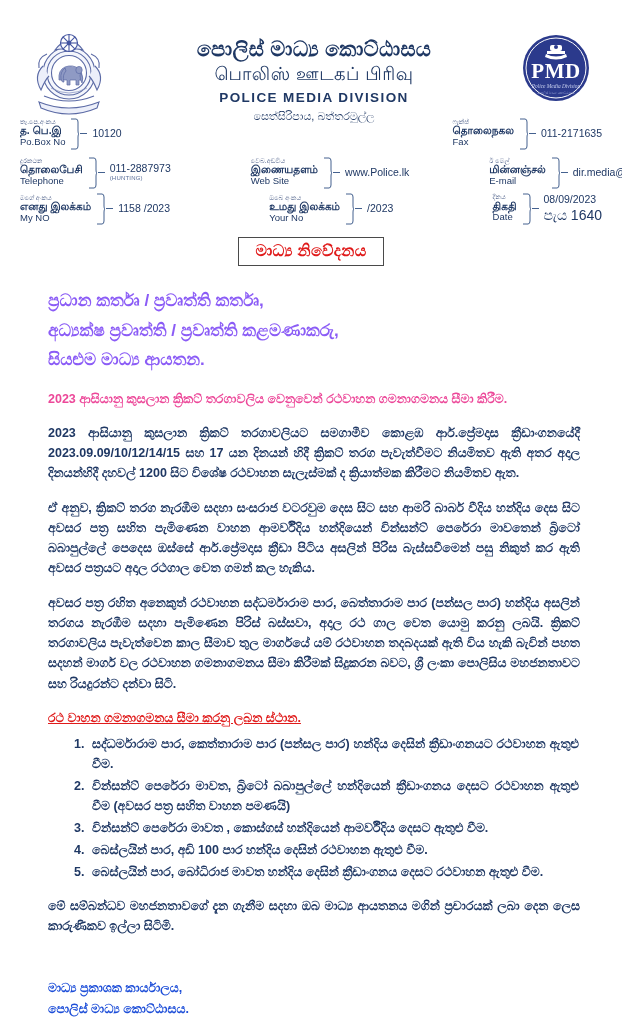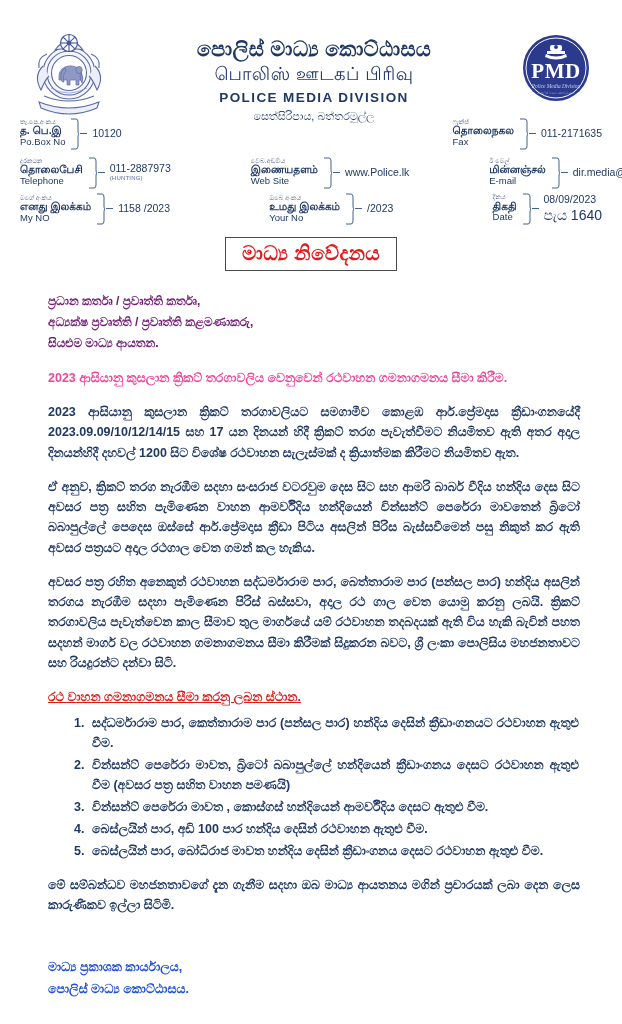--- a/index.html
+++ b/index.html
@@ -68,30 +68,30 @@
 
   
   .ref-block { padding: 2px 20px 0 20px; }
   .ref-row { display: flex; align-items: flex-end; }
 
   
   .release-box-wrap { display:flex; justify-content:center; margin-top: 14px; }
   .release-box {
     border: 1.6px solid #4a4a4a;
     padding: 4px 16px 5px 16px;
-    font-size: 20px;
+    font-size: 16px;
     font-weight: bold;
     color: #e01b1b;
     letter-spacing: 0.4px;
     text-align: right;
   }
 
   
   .body-wrap { padding: 20px 42px 0 48px; }
-  .addressee { font-size: 12px; font-weight: bold; line-height: 1.72; color: #701a75; }
+  .addressee { font-size: 17px; font-weight: bold; line-height: 1.72; color: #8b5cf6; }
   .redline {
     font-size: 12.5px; font-weight: bold; color: #ec4899;
     margin-top: 16px; line-height: 1.5;
   }
   p.para {
     font-size: 12.5px; line-height: 1.62; color: #1f3864;
     text-align: justify; margin: 14px 0 0 0; font-weight: 600;
   }
   .sub-red-heading {
     font-size: 12.5px; font-weight: bold; color: #e01b1b;

